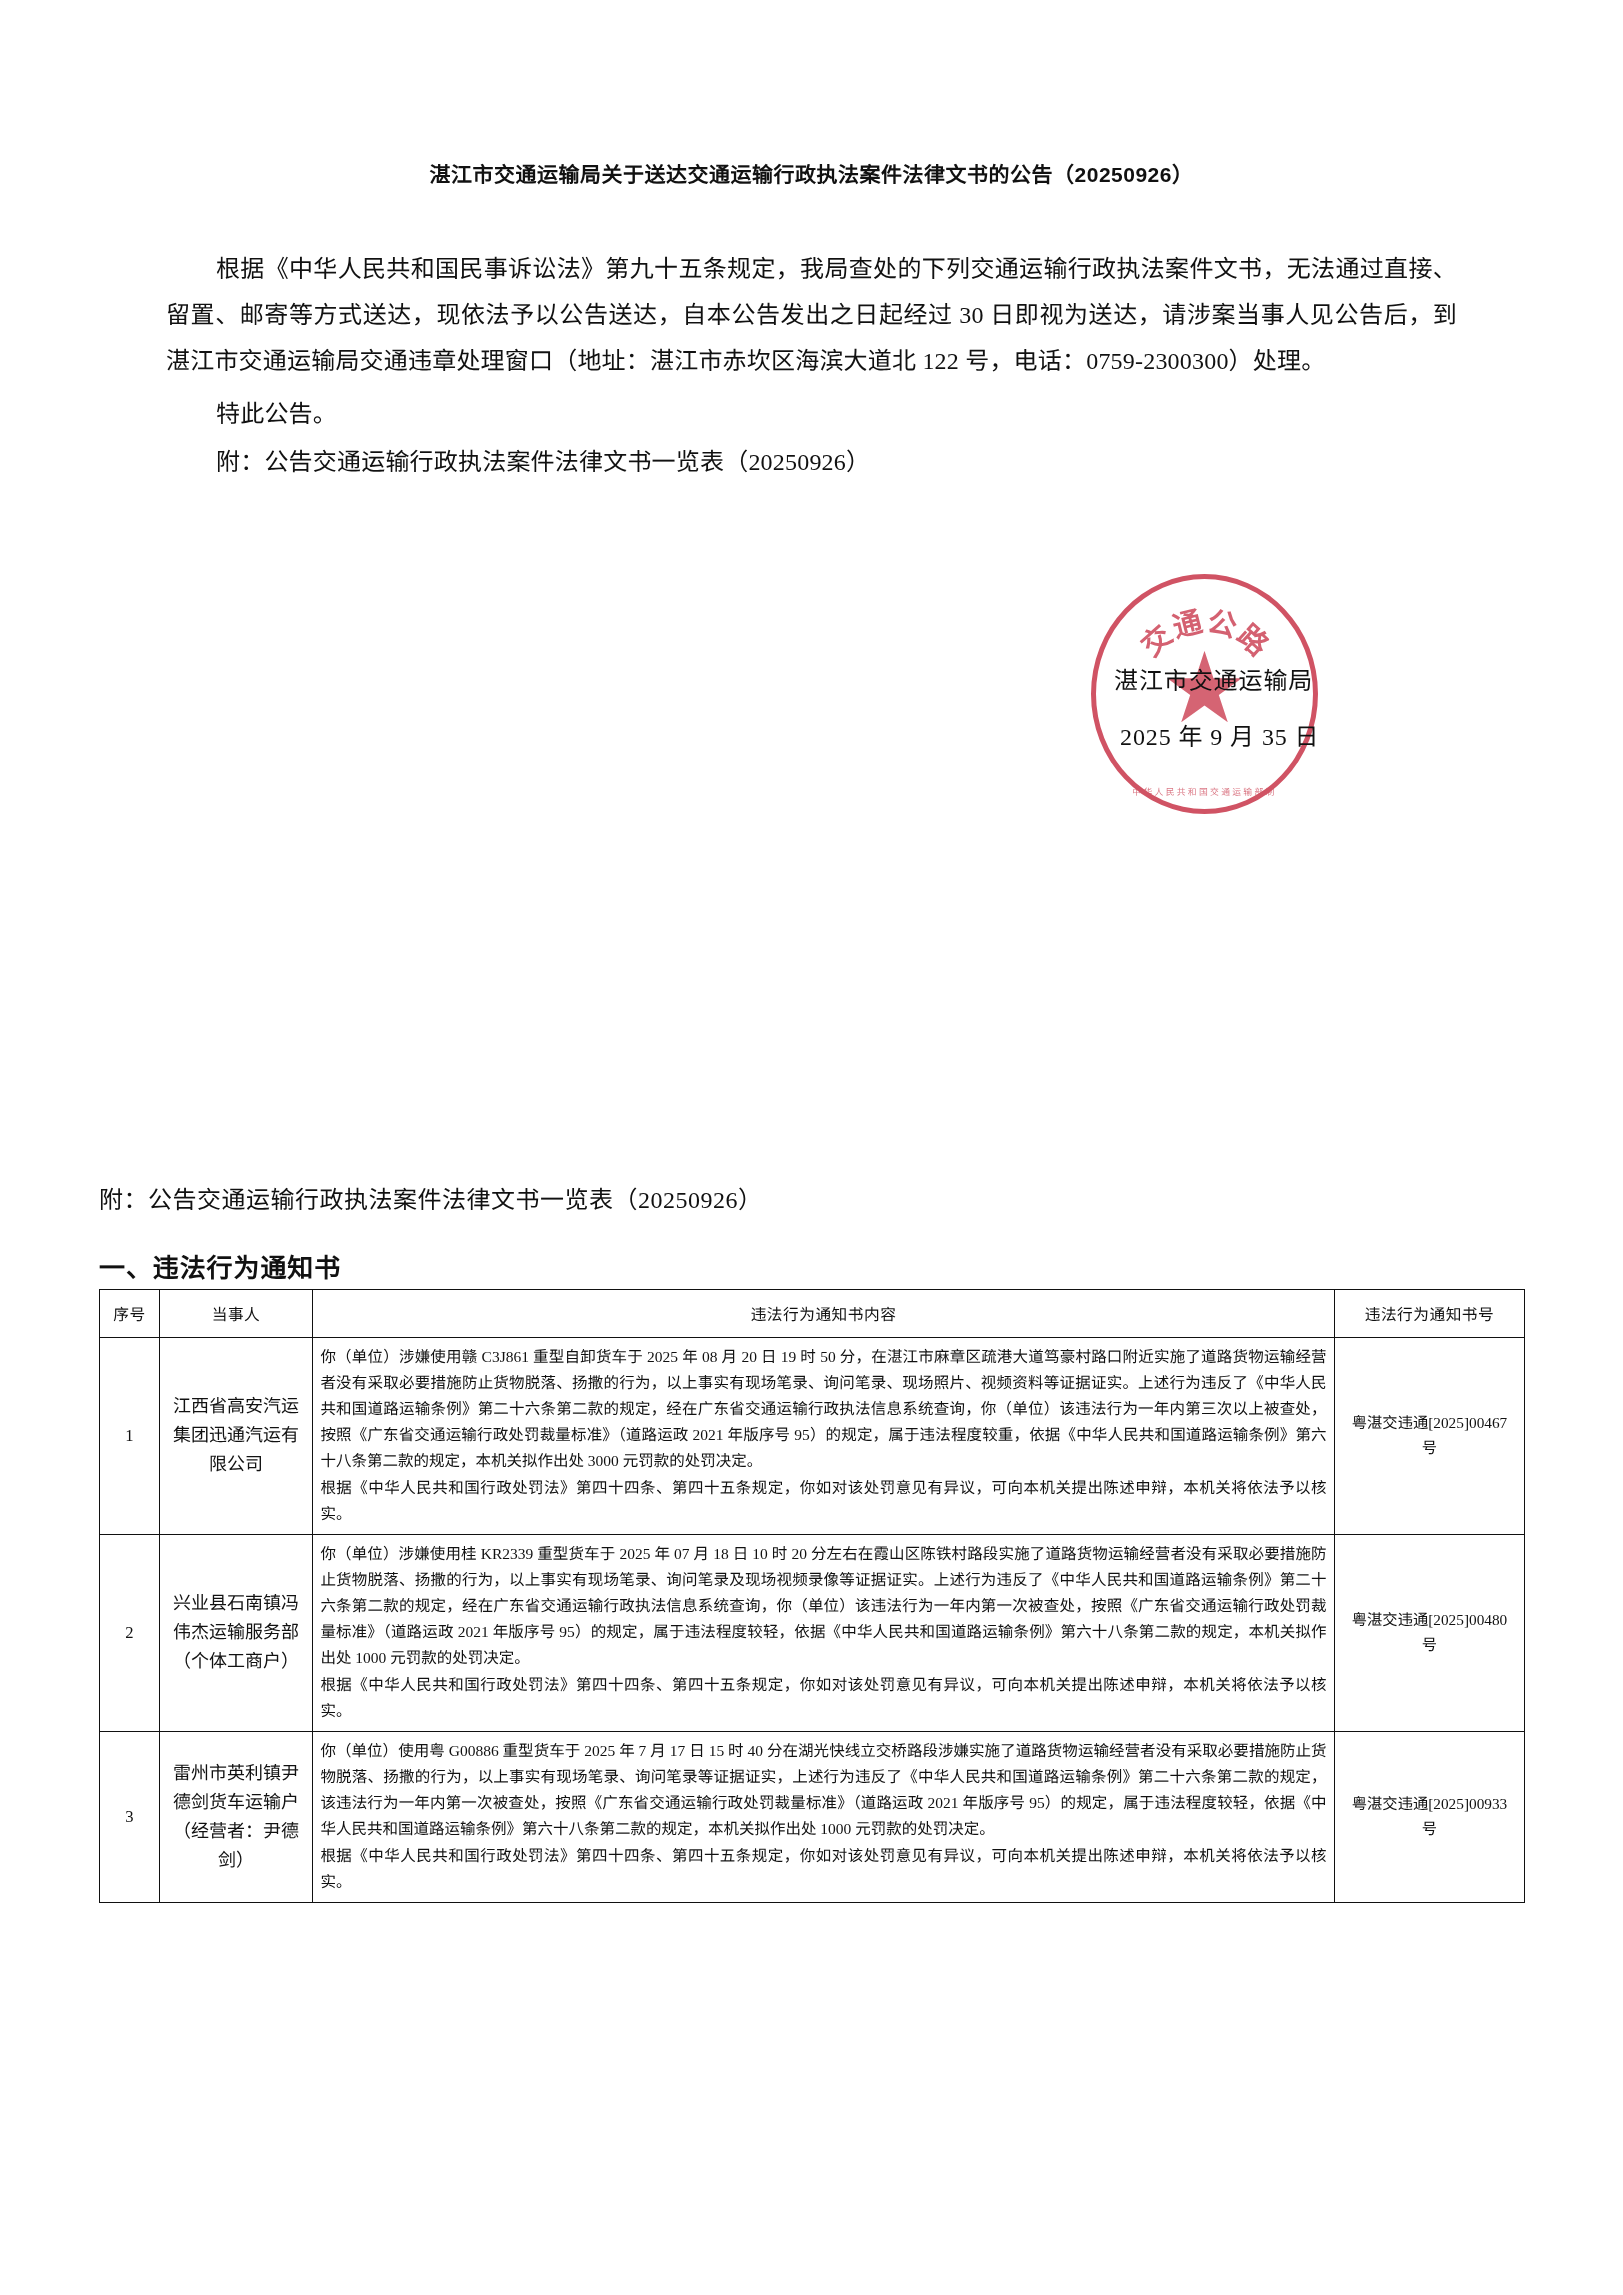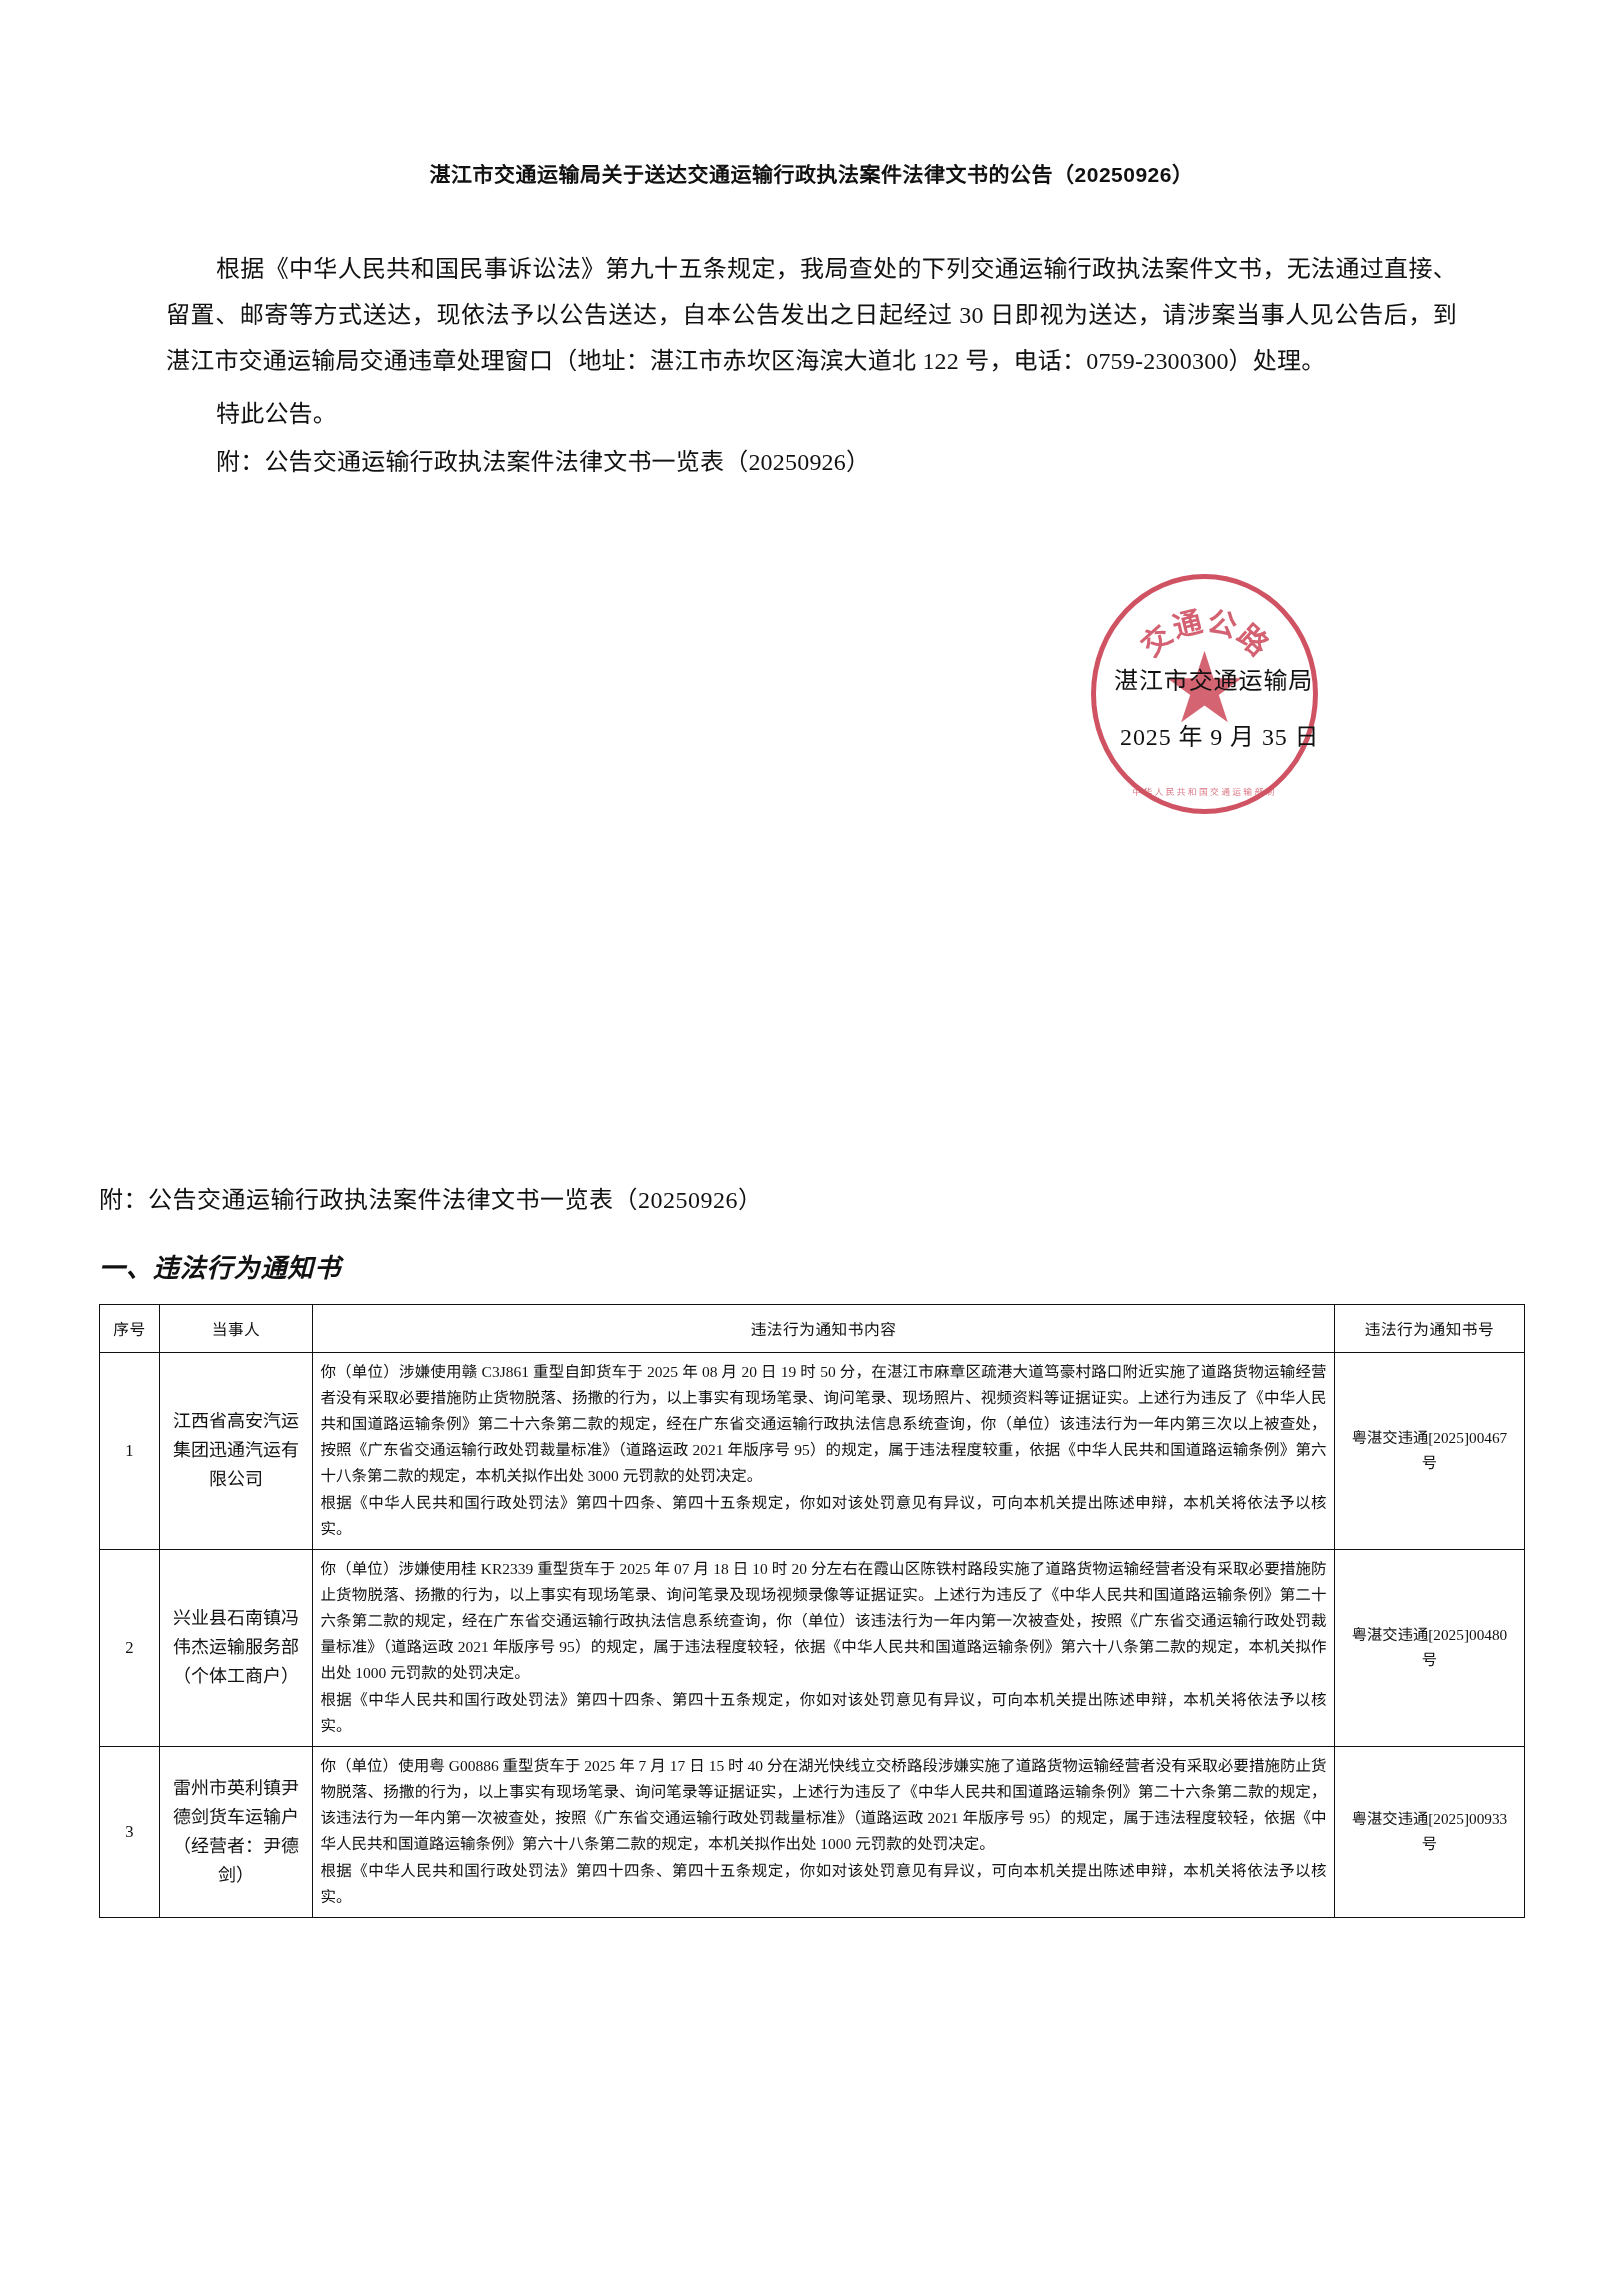--- a/index.html
+++ b/index.html
@@ -152,23 +152,22 @@
   .attach-title {
     font-size: 24px;
     letter-spacing: 0.5px;
     margin: 0 0 29px 0;
     line-height: 1.4;
   }
   .section-head {
     font-size: 26px;
     font-weight: bold;
     font-family: "Liberation Sans", "DejaVu Sans", sans-serif;
-    margin: 0 0 20px 0;
+    margin: 0 0 5px 0;
     letter-spacing: 0.9px;
-    font-style: italic;
   }
 
   table.cases {
     border-collapse: collapse;
     width: 1424px;
     table-layout: fixed;
   }
   table.cases th,
   table.cases td {
     border: 1.4px solid #111111;

